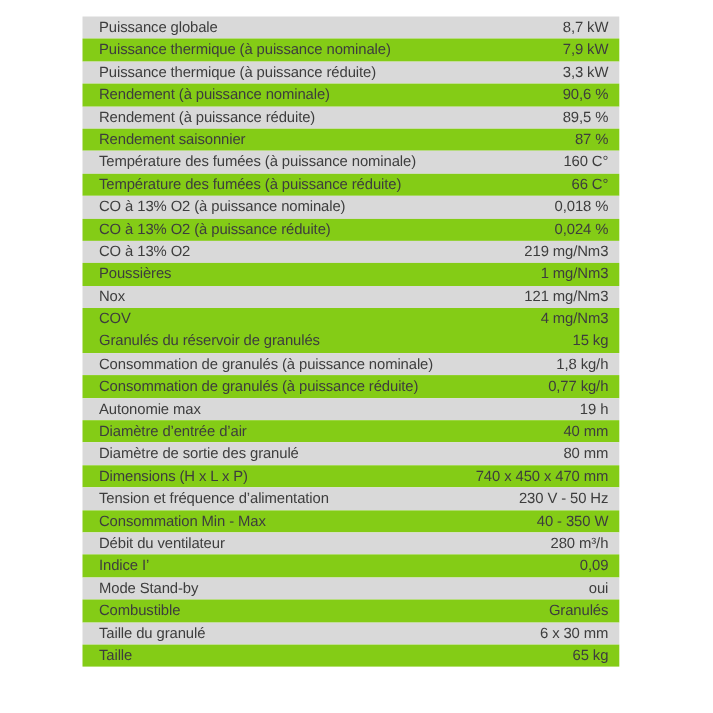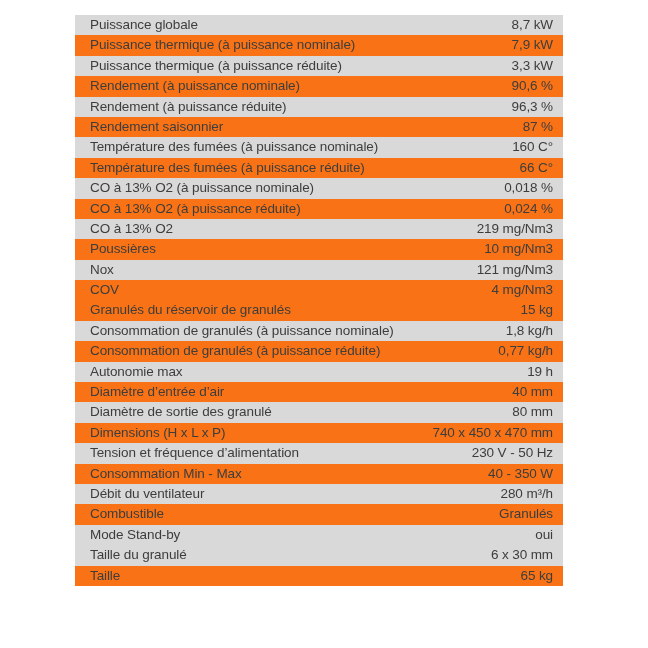--- a/index.html
+++ b/index.html
@@ -20,21 +20,21 @@
   .row {
     display: flex;
     justify-content: space-between;
     align-items: center;
     height: 20.4px;
     box-sizing: border-box;
     padding: 0 10px 0 15px;
     font-size: 13.5px;
     line-height: 20.4px;
     color: #3d3d3d;
-    background: #f97316;
+    background: #84cc16;
     white-space: nowrap;
   }
   .row.shaded {
     background: #d9d9d9;
   }
   .label {
     text-align: right;
     letter-spacing: -0.1px;
   }
   .value {
@@ -61,21 +61,21 @@
     <span class="value">3,3 kW</span>
   </div>
 
   <div class="row">
     <span class="label">Rendement (à puissance nominale)</span>
     <span class="value">90,6 %</span>
   </div>
 
   <div class="row shaded">
     <span class="label">Rendement (à puissance réduite)</span>
-    <span class="value">96,3 %</span>
+    <span class="value">89,5 %</span>
   </div>
 
   <div class="row">
     <span class="label">Rendement saisonnier</span>
     <span class="value">87 %</span>
   </div>
 
   <div class="row shaded">
     <span class="label">Température des fumées (à puissance nominale)</span>
     <span class="value">160 C°</span>
@@ -96,21 +96,21 @@
     <span class="value">0,024 %</span>
   </div>
 
   <div class="row shaded">
     <span class="label">CO à 13% O2</span>
     <span class="value">219 mg/Nm3</span>
   </div>
 
   <div class="row">
     <span class="label">Poussières</span>
-    <span class="value">10 mg/Nm3</span>
+    <span class="value">1 mg/Nm3</span>
   </div>
 
   <div class="row shaded">
     <span class="label">Nox</span>
     <span class="value">121 mg/Nm3</span>
   </div>
 
   <div class="row">
     <span class="label">COV</span>
     <span class="value">4 mg/Nm3</span>
@@ -160,29 +160,33 @@
   <div class="row">
     <span class="label">Consommation Min - Max</span>
     <span class="value">40 - 350 W</span>
   </div>
 
   <div class="row shaded">
     <span class="label">Débit du ventilateur</span>
     <span class="value">280 m³/h</span>
   </div>
 
-
   <div class="row">
-    <span class="label">Combustible</span>
-    <span class="value">Granulés</span>
+    <span class="label">Indice I’</span>
+    <span class="value">0,09</span>
   </div>
 
   <div class="row shaded">
     <span class="label">Mode Stand-by</span>
     <span class="value">oui</span>
+  </div>
+
+  <div class="row">
+    <span class="label">Combustible</span>
+    <span class="value">Granulés</span>
   </div>
 
   <div class="row shaded">
     <span class="label">Taille du granulé</span>
     <span class="value">6 x 30 mm</span>
   </div>
 
   <div class="row">
     <span class="label">Taille</span>
     <span class="value">65 kg</span>

